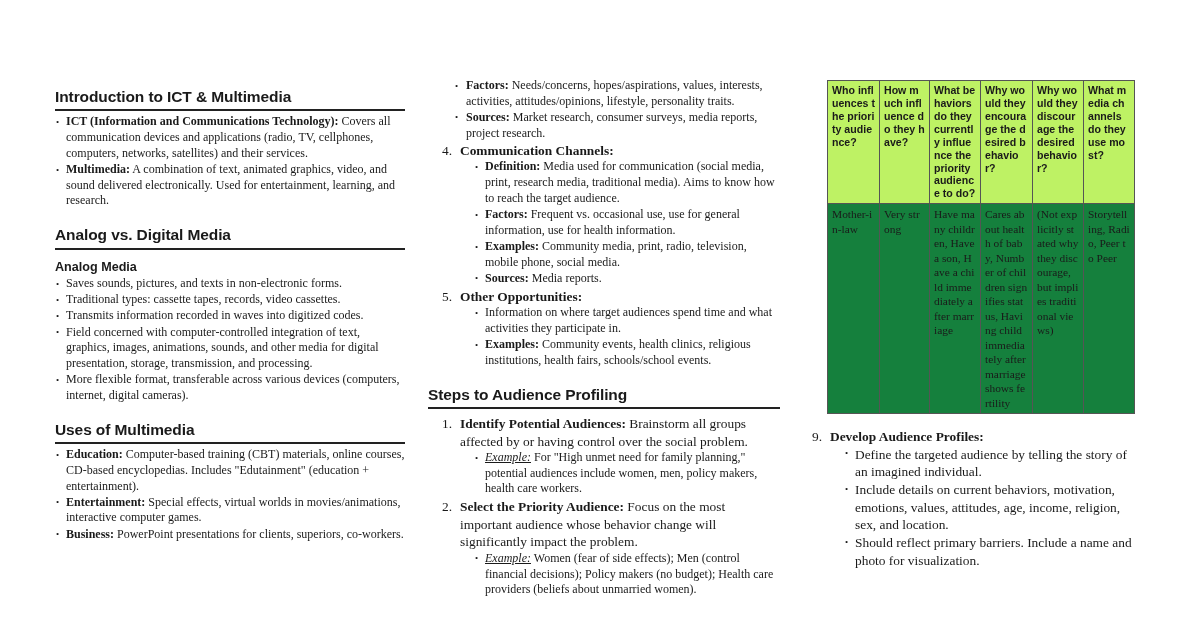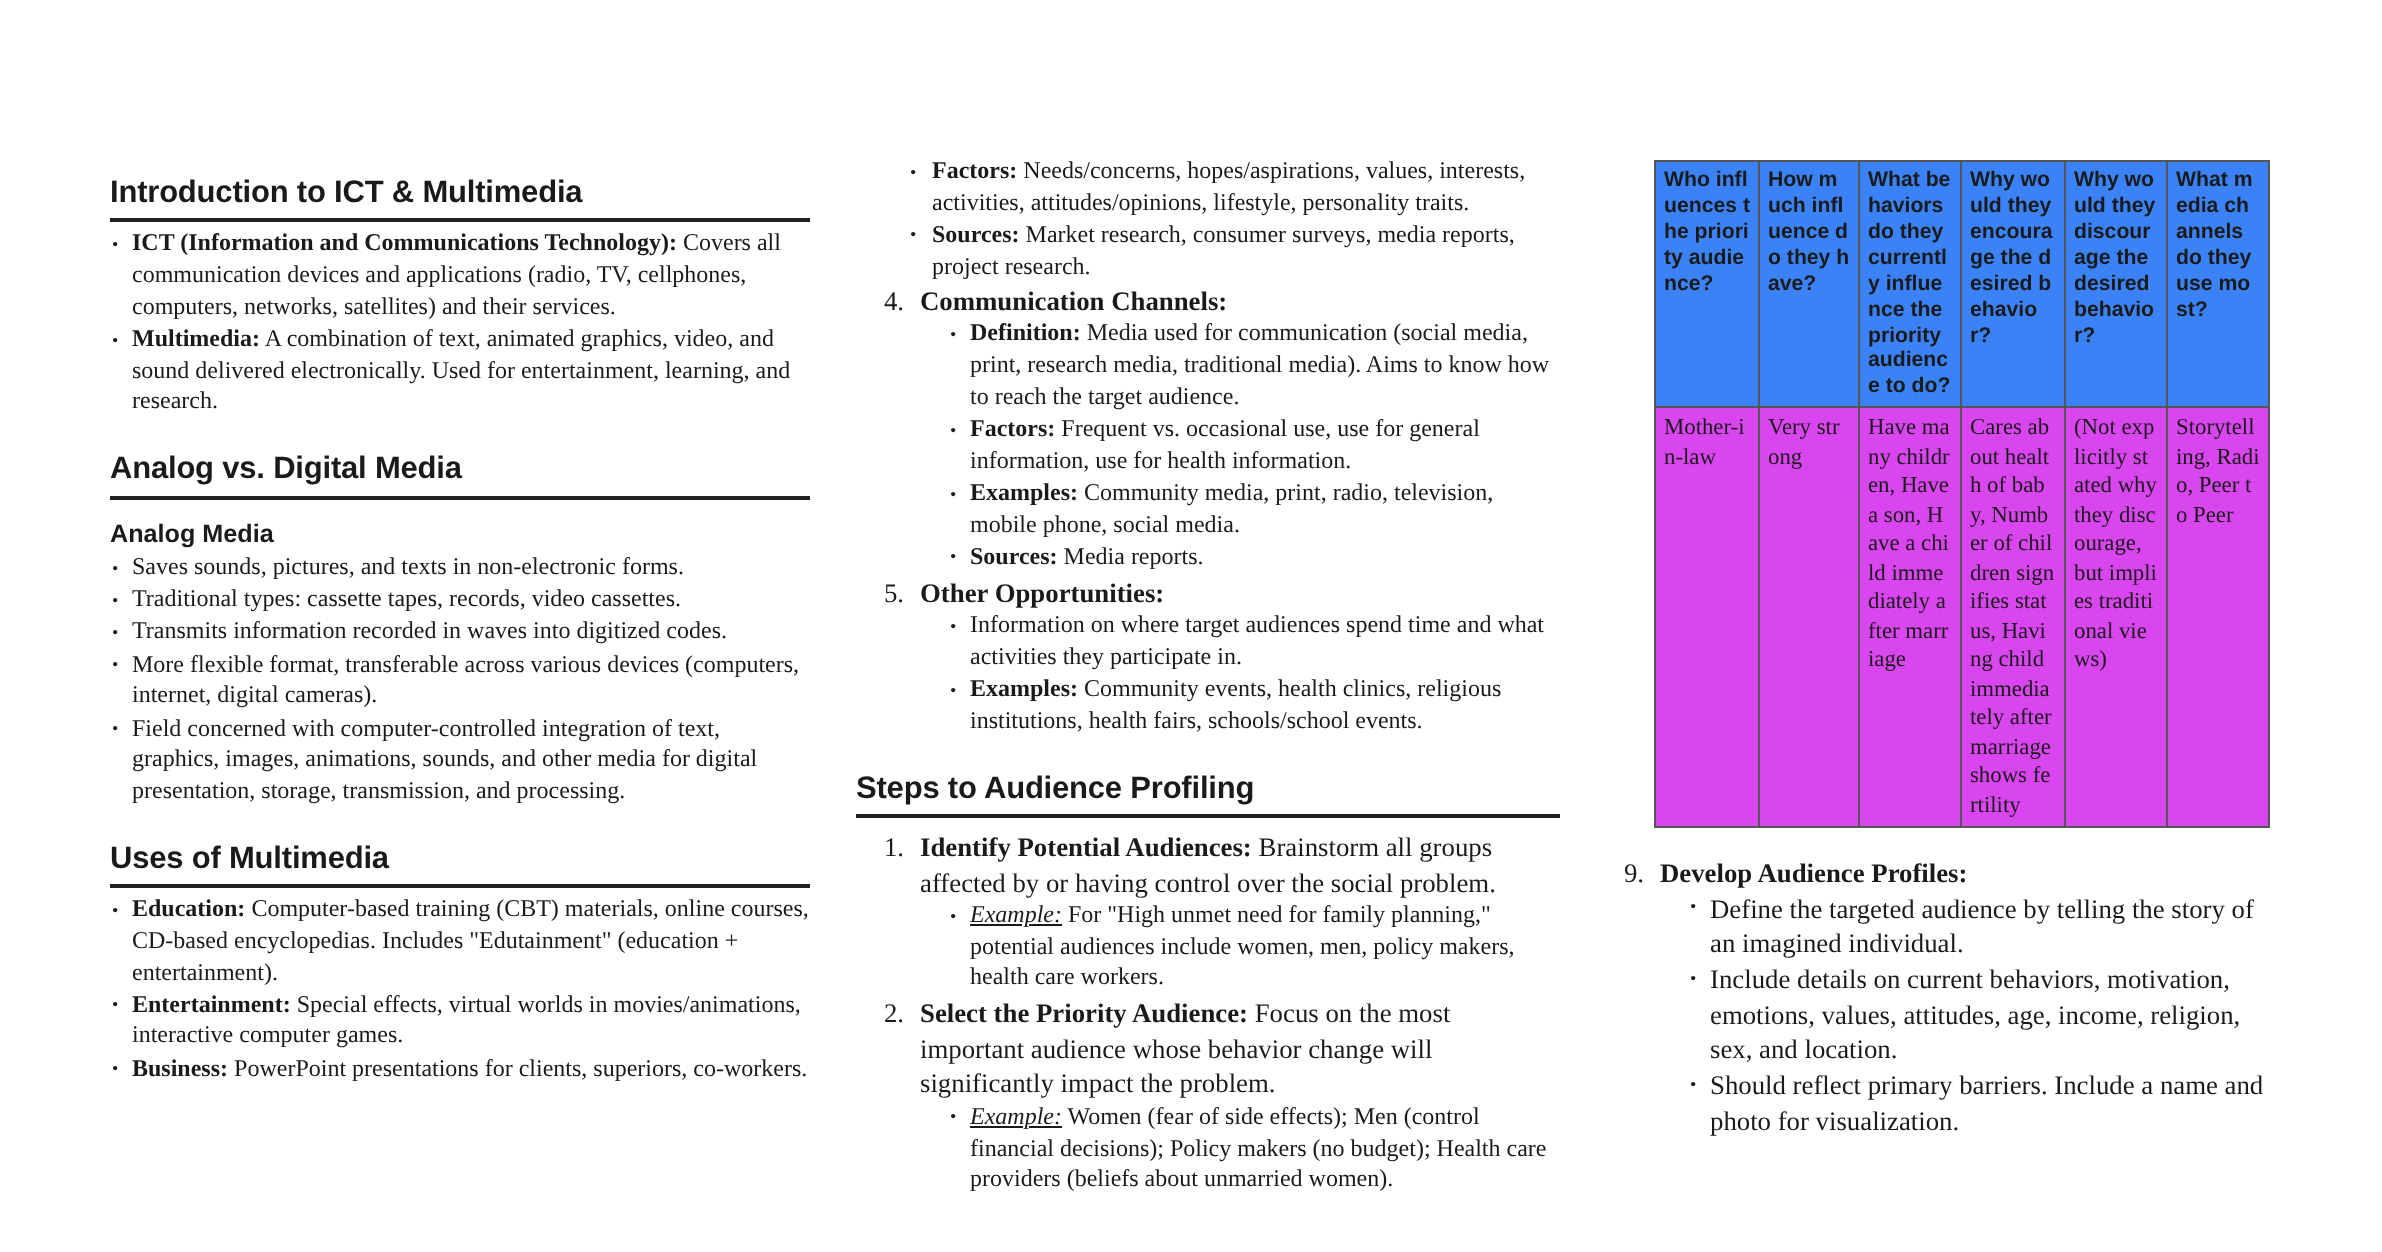--- a/index.html
+++ b/index.html
@@ -116,30 +116,30 @@
   table.profile th,
   table.profile td {
     border: 1px solid #555;
     vertical-align: top;
     padding: 3px 4px 3px 4px;
     word-wrap: break-word;
     overflow-wrap: break-word;
     word-break: break-all;
   }
   table.profile th {
-    background: #3b82f6;
+    background: #bef264;
     font-family: "Liberation Sans", "DejaVu Sans", sans-serif;
     font-size: 10.6px;
     font-weight: bold;
     line-height: 1.22;
     text-align: left;
     height: 95px;
   }
   table.profile td {
-    background: #d946ef;
+    background: #15803d;
     font-family: "Liberation Serif", "DejaVu Serif", serif;
     font-size: 11.4px;
     line-height: 1.27;
     height: 175px;
   }
   table.profile col.c0 { width: 52px; }
   table.profile col.c1 { width: 50px; }
   table.profile col.c2 { width: 51px; }
   table.profile col.c3 { width: 52px; }
   table.profile col.c4 { width: 51px; }
@@ -168,22 +168,22 @@
       <h2 class="sec-title spaced">Analog vs. Digital Media</h2>
 
       <h3 class="sub-title">Analog Media</h3>
       <ul class="b">
         <li>Saves sounds, pictures, and texts in non-electronic forms.</li>
         <li>Traditional types: cassette tapes, records, video cassettes.</li>
       </ul>
 
       <ul class="b">
         <li>Transmits information recorded in waves into digitized codes.</li>
+        <li>Field concerned with computer-controlled integration of text, graphics, images, animations, sounds, and other media for digital presentation, storage, transmission, and processing.</li>
         <li>More flexible format, transferable across various devices (computers, internet, digital cameras).</li>
-        <li>Field concerned with computer-controlled integration of text, graphics, images, animations, sounds, and other media for digital presentation, storage, transmission, and processing.</li>
       </ul>
 
       <h2 class="sec-title spaced">Uses of Multimedia</h2>
       <ul class="b">
         <li><span class="lbl">Education:</span> <span>Computer-based training (CBT) materials, online courses, CD-based encyclopedias. Includes "Edutainment" (education + entertainment).</span></li>
         <li><span class="lbl">Entertainment:</span> <span>Special effects, virtual worlds in movies/animations, interactive computer games.</span></li>
         <li><span class="lbl">Business:</span> <span>PowerPoint presentations for clients, superiors, co-workers.</span></li>
 
       </ul>
 

